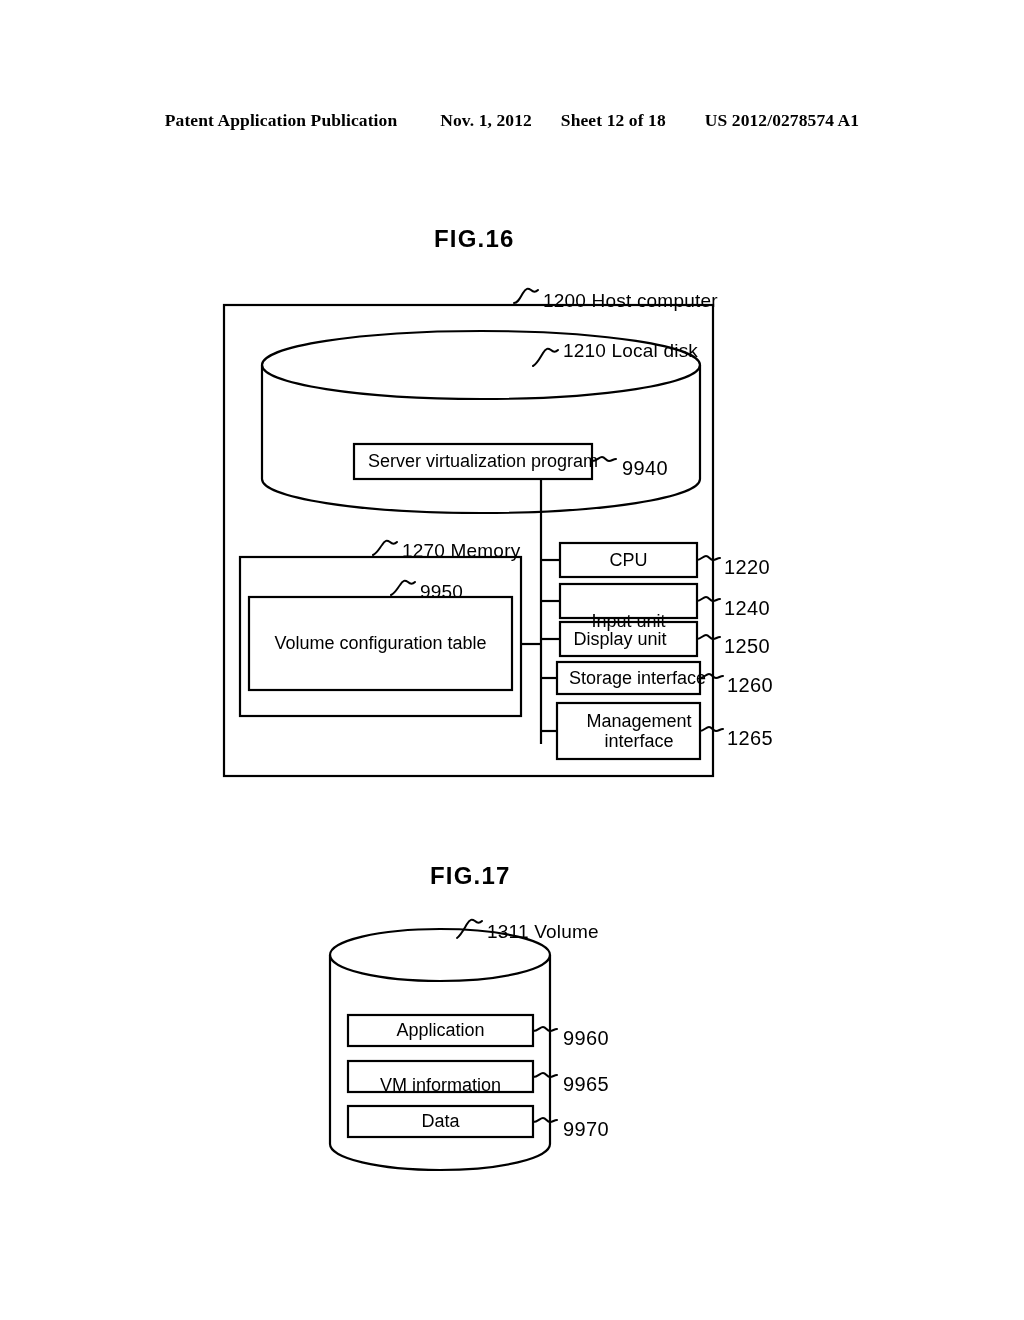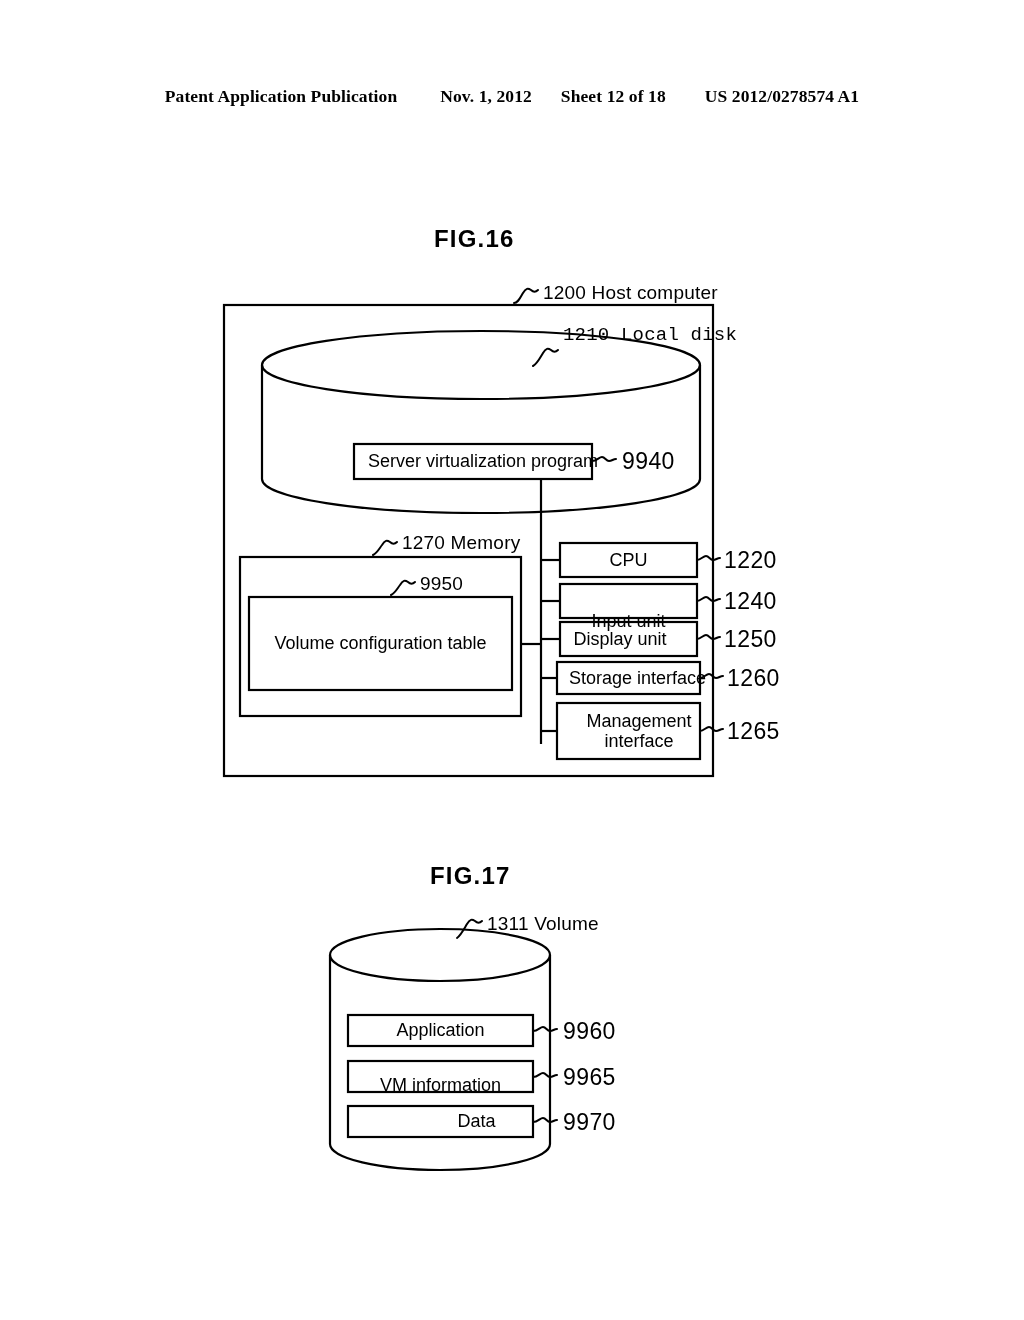--- a/index.html
+++ b/index.html
@@ -23,21 +23,21 @@
     top: 86px;
     left: 0;
     width: 1024px;
     text-align: center;
     font-family: "Liberation Serif", serif;
     font-weight: bold;
     font-size: 17.5px;
     letter-spacing: 0.1px;
     white-space: nowrap;
   }
-  #page-header span { display: inline-block; vertical-align: baseline; }
+  #page-header span { display: inline-block; vertical-align: baseline; margin-top: 24px; }
   .hdr-gap-a { width: 34px; }
   .hdr-gap-b { width: 20px; }
   .hdr-gap-c { width: 30px; }
 
   
   .fig-title {
     position: absolute;
     font-family: Liberation Sans, sans-serif;
     font-weight: bold;
     font-size: 24px;
@@ -56,25 +56,26 @@
     height: 1320px;
     pointer-events: none;
   }
 
   
   .lbl {
     position: absolute;
     white-space: nowrap;
     font-family: "Liberation Sans", sans-serif;
     line-height: 1;
+    margin-top: 8px;
   }
   
   .callout { font-size: 19px; letter-spacing: 0.2px; }
   
-  .refnum { font-size: 23px; letter-spacing: 0.4px; }
+  .refnum { font-size: 20px; letter-spacing: 0.4px; }
   
   .boxtext {
     position: absolute;
     display: flex;
     align-items: center;
     justify-content: center;
     text-align: center;
     font-family: "Liberation Sans", sans-serif;
     font-size: 18px;
     line-height: 1.12;
@@ -152,21 +153,21 @@
     <path d="M700,731 C704,731 706,727 709,727 C712,727 713,731 716,731
              C719,731 720,729 723,729"></path>
   </g>
 
   <g fill="#ffffff" stroke="#000000" stroke-width="2.2">
     <rect x="354" y="444" width="238" height="35"></rect>
   </g>
 </svg>
 
 <div class="lbl callout" style="left:543px; top:283px;">1200 Host computer</div>
-<div class="lbl callout" style="left:563px; top:326px;font-family:Liberation Mono, monospace;">1210 Local disk</div>
+<div class="lbl callout" style="left:563px; top:333px;">1210 Local disk</div>
 <div class="lbl callout" style="left:402px; top:533px;">1270 Memory</div>
 <div class="lbl callout" style="left:420px; top:574px;">9950</div>
 
 <div class="boxtext" style="left:364px; top:444px; width:238px; height:35px;">Server virtualization program</div>
 <div class="lbl refnum" style="left:622px; top:450px;">9940</div>
 
 <div class="boxtext" style="left:249px; top:597px; width:263px; height:93px;">Volume configuration table</div>
 
 <div class="boxtext" style="left:560px; top:543px; width:137px; height:34px;">CPU</div>
 <div class="boxtext" style="left:560px; top:584px; width:137px; height:34px;margin-top:20px;">Input unit</div>
@@ -207,17 +208,17 @@
     <rect x="348" y="1015" width="185" height="31"></rect>
     <rect x="348" y="1061" width="185" height="31"></rect>
     <rect x="348" y="1106" width="185" height="31"></rect>
   </g>
 </svg>
 
 <div class="lbl callout" style="left:487px; top:914px;">1311 Volume</div>
 
 <div class="boxtext" style="left:348px; top:1015px; width:185px; height:31px;">Application</div>
 <div class="boxtext" style="left:348px; top:1061px; width:185px; height:49px;">VM information</div>
-<div class="boxtext" style="left:348px; top:1106px; width:185px; height:31px;padding-left:36px;">Data</div>
+<div class="boxtext" style="left:348px; top:1106px; width:185px; height:31px;">Data</div>
 
 <div class="lbl refnum" style="left:563px; top:1020px;">9960</div>
 <div class="lbl refnum" style="left:563px; top:1066px;">9965</div>
 <div class="lbl refnum" style="left:563px; top:1111px;">9970</div>
 
 </body></html>

